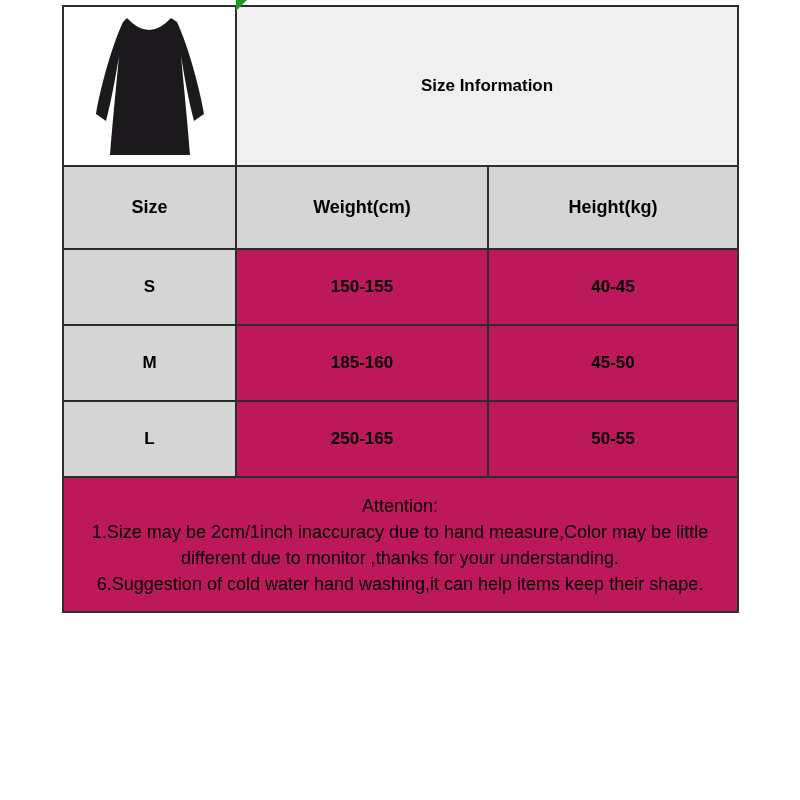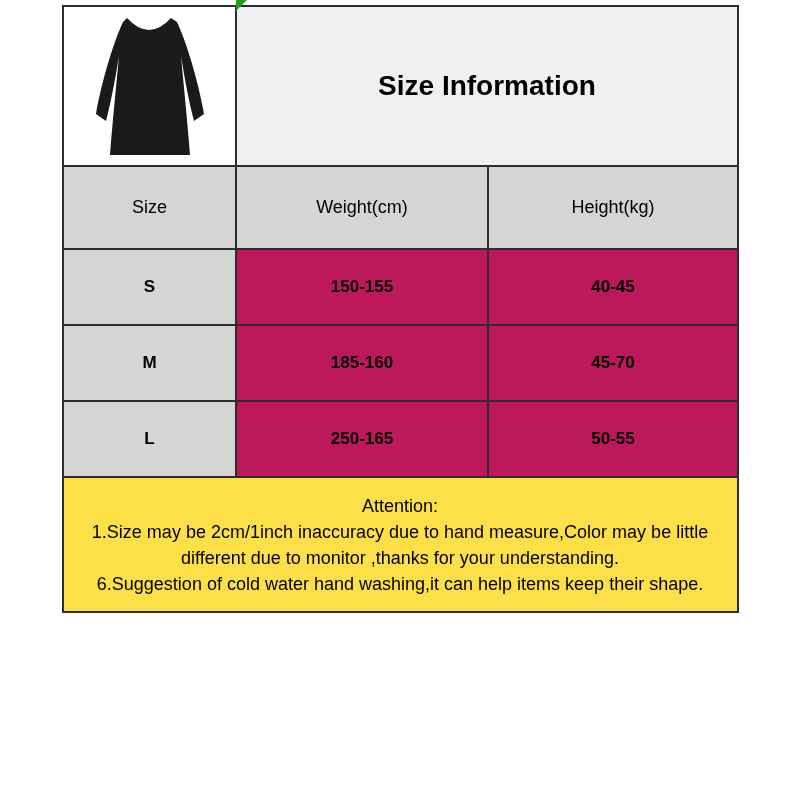--- a/index.html
+++ b/index.html
@@ -27,32 +27,32 @@
     border: 2px solid #2d2d2d;
     text-align: center;
     vertical-align: middle;
     color: #000000;
     overflow: hidden;
   }
   tr.top-band { height: 160px; }
   td.image-cell { background: #ffffff; padding: 0; }
   td.title-cell {
     background: #f0f0f0;
-    font-size: 28px;
+    font-size: 17px;
     font-weight: bold;
   }
   tr.head-row { height: 83px; }
-  tr.head-row td { background: #d5d5d5; font-weight: normal; font-size: 18px; }
+  tr.head-row td { background: #d5d5d5; font-weight: bold; font-size: 18px; }
   td.size-head { font-size: 29px; }
   tr.data-row { height: 76px; }
   tr.data-row td { background: #be185d; font-weight: bold; font-size: 17px; }
   tr.data-row td.row-label { background: #d5d5d5; }
   tr.attention-row { height: 135px; }
   td.attention-cell {
-    background: #fde047;
+    background: #be185d;
     text-align: left;
     vertical-align: top;
     padding: 2px 5px 2px 4px;
     font-size: 18px;
     line-height: 26px;
     font-weight: normal;
   }
   .dress-wrap { width: 169px; height: 156px; display: flex; align-items: center; justify-content: center; }
   .green-flag {
     position: absolute;
@@ -110,21 +110,21 @@
       </tr>
 
       <tr class="data-row">
         <td class="row-label">S</td>
         <td>150-155</td>
         <td>40-45</td>
       </tr>
       <tr class="data-row">
         <td class="row-label">M</td>
         <td>185-160</td>
-        <td>45-70</td>
+        <td>45-50</td>
       </tr>
       <tr class="data-row">
         <td class="row-label">L</td>
         <td>250-165</td>
         <td>50-55</td>
       </tr>
 
       <tr class="attention-row">
         <td class="attention-cell" colspan="3">
           <div>Attention:</div>

